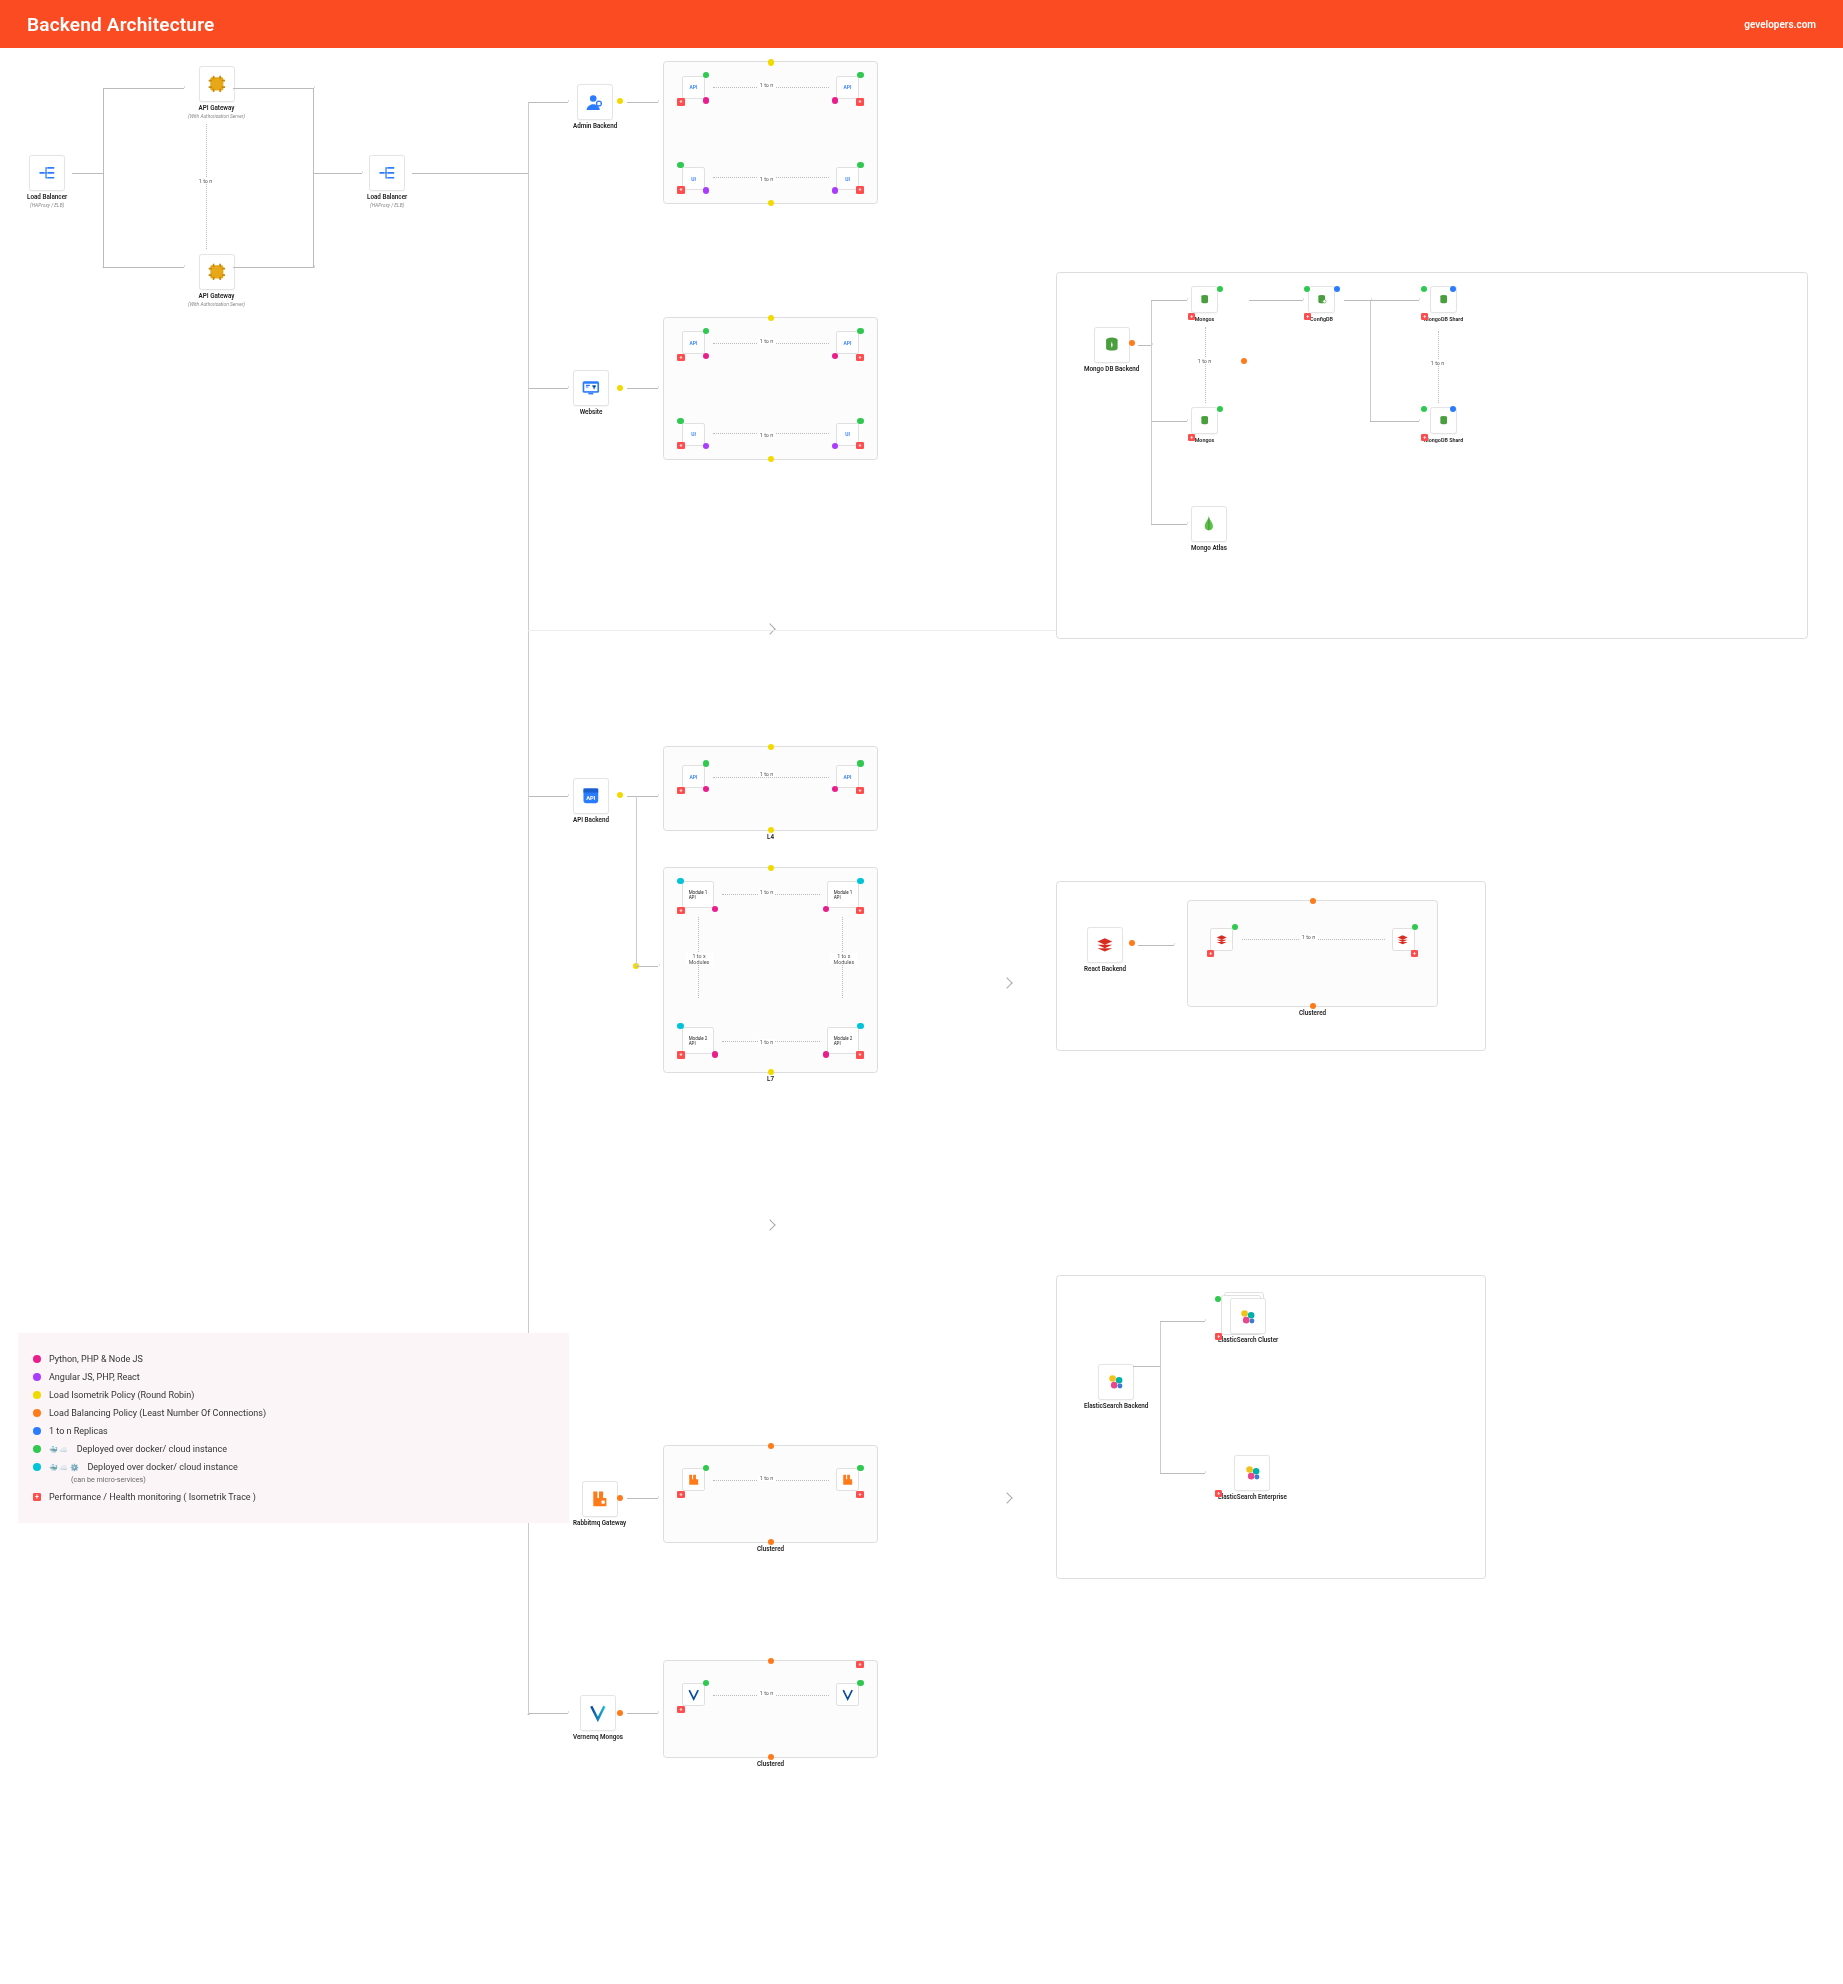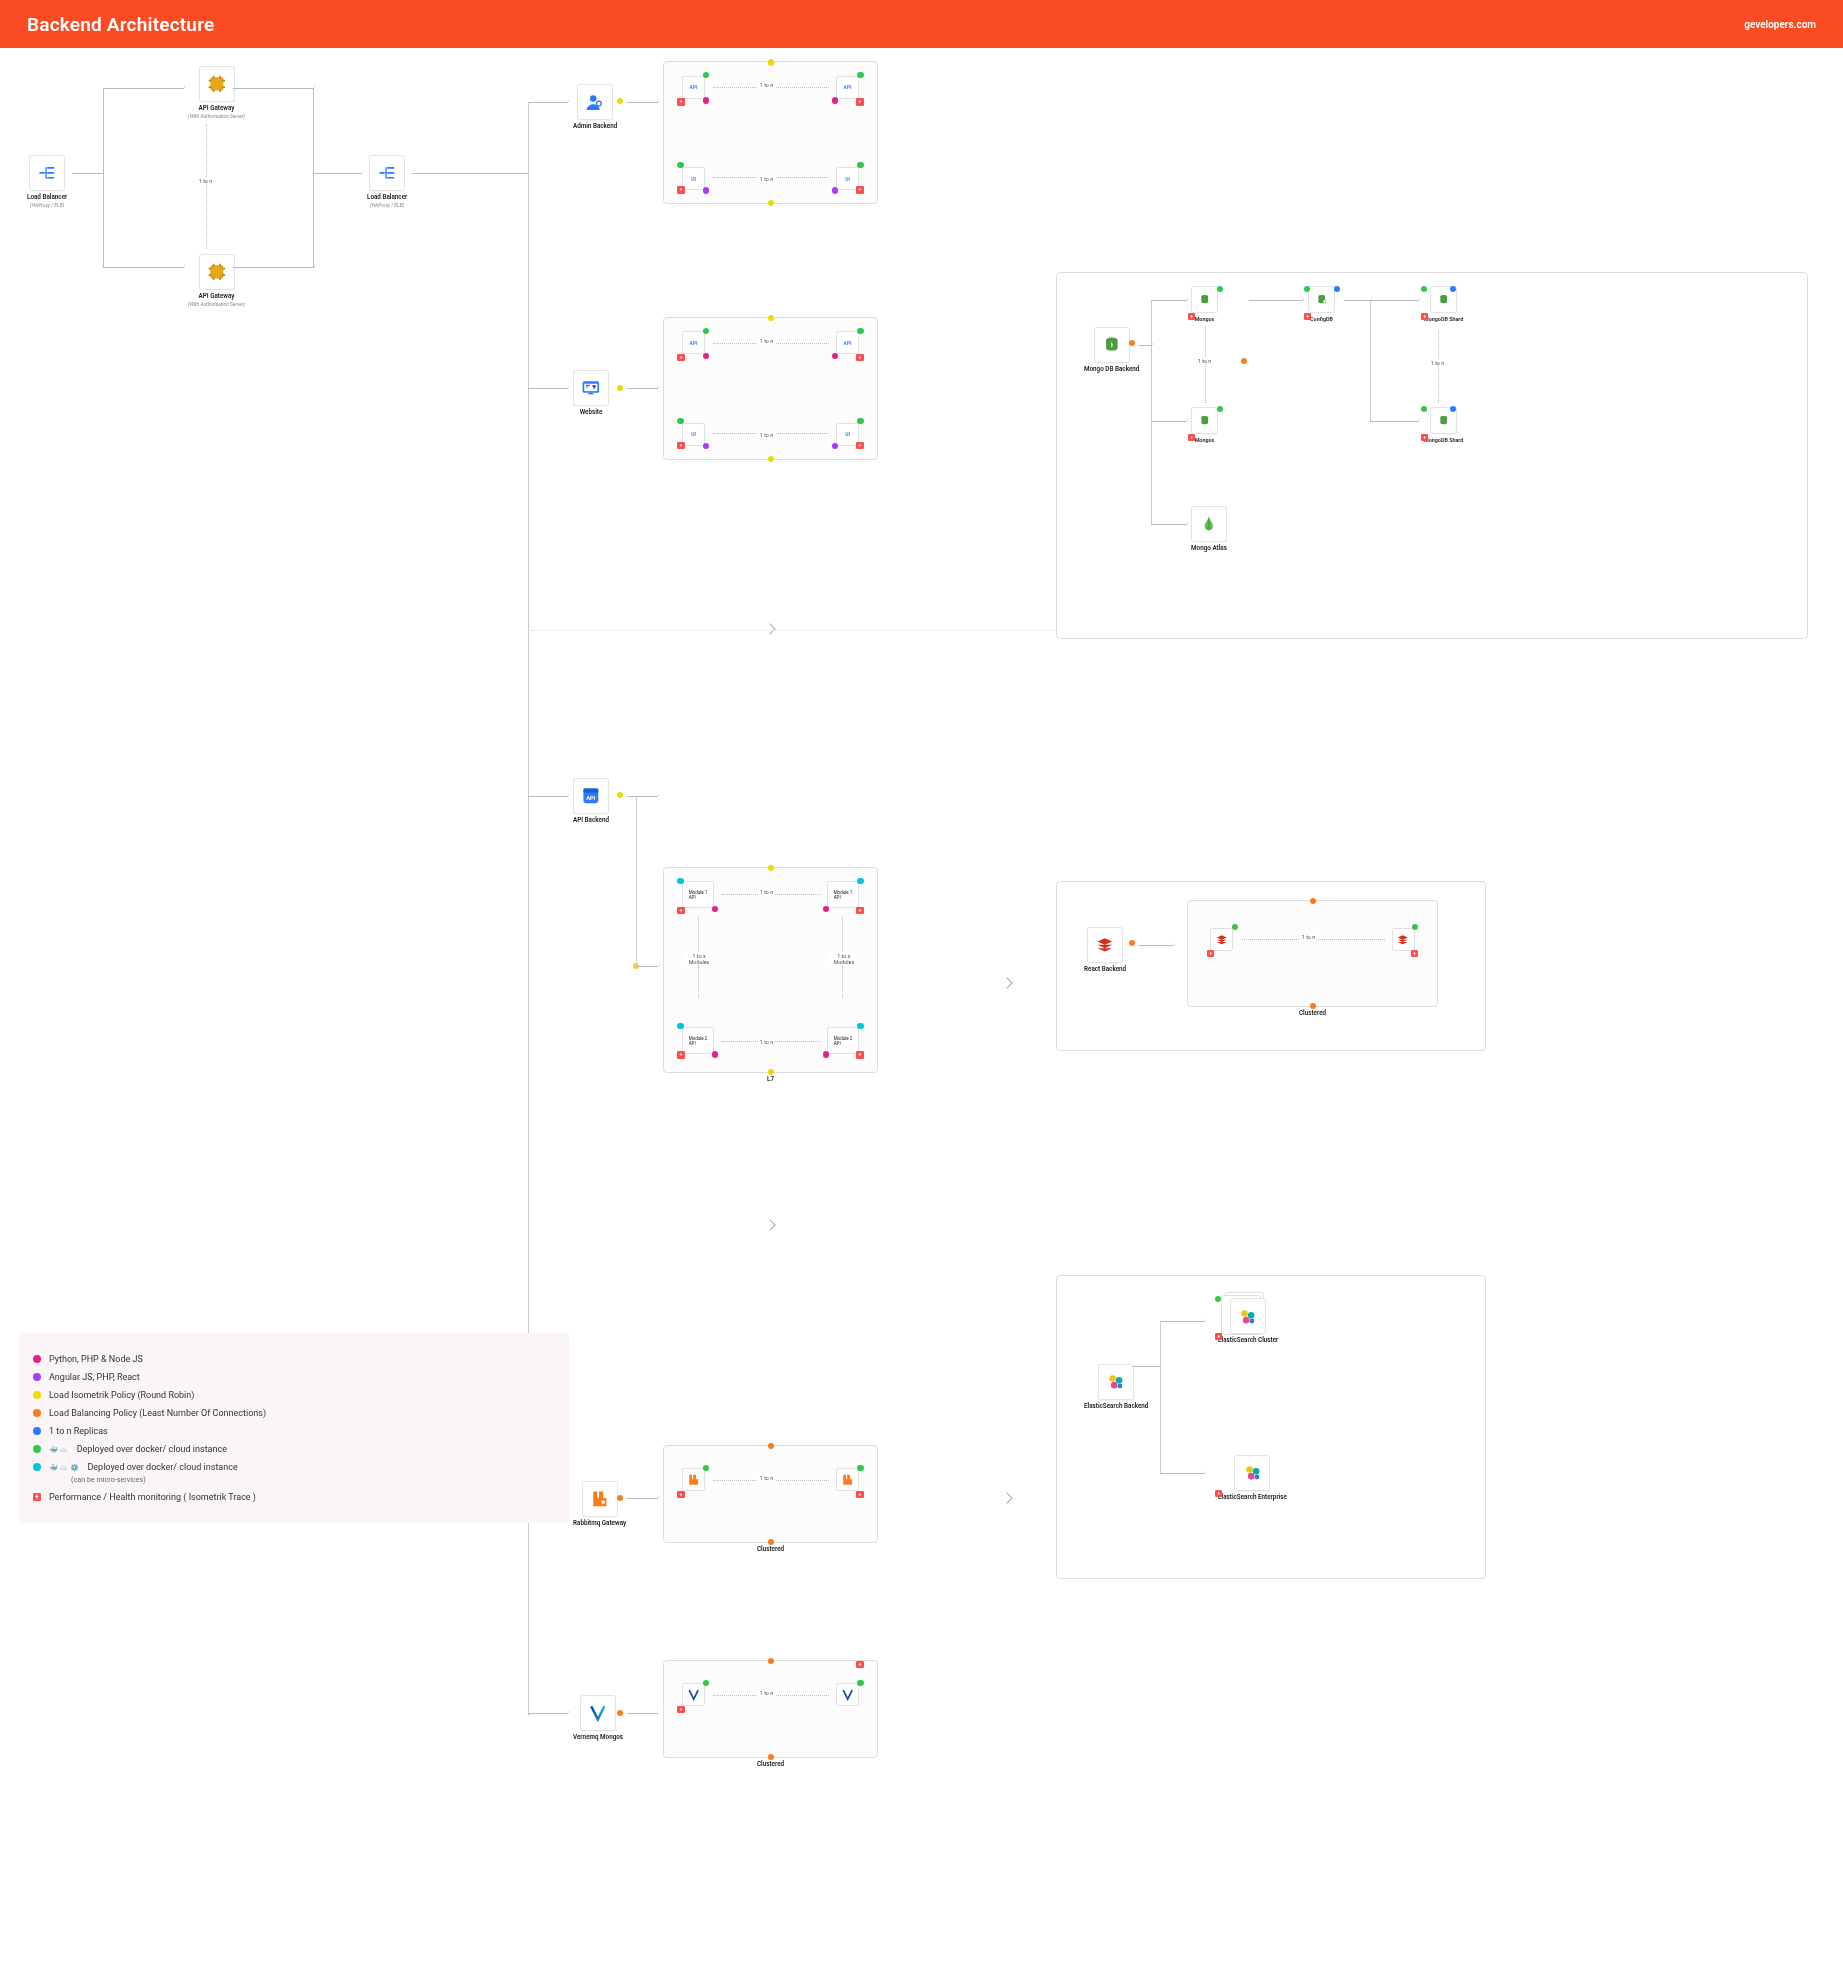--- a/index.html
+++ b/index.html
@@ -250,20 +250,39 @@
       <div class="dot purple" style="right:39px; bottom:9.8px;"></div>
       <div class="plus" style="right:13.4px; bottom:9.8px;">+</div>
     <div class="dotted-line" style="left:49px; bottom:25px; width:116px;"></div>
     <div class="conn-label" style="left:94px; bottom:21.5px;">1 to n</div>
   </div>
   <div class="arrow" style="left:627px; top:340px; width:31px;"></div>
 
   <div class="chevron" style="left:766px; top:577px;"></div>
   <div class="dotted-line" style="left:528px; top:582px; width:743px; border-top:0.4px solid #eee;"></div>
 
+  <div class="cluster-box" style="left:663px; top:698px; width:215px; height:85px;">
+    <div class="dot yellow" style="left:104px; top:-3.1px;"></div>
+    <div class="dot yellow" style="left:104px; bottom:-3.1px;"></div>
+    <div class="mini" style="left:18px; top:18px;">
+        <span class="txt">API</span>
+      </div>
+    <div class="dot green" style="left:39px; top:13.4px;"></div>
+      <div class="dot pink" style="left:39px; top:39px;"></div>
+      <div class="plus" style="left:13.4px; top:40px;">+</div>
+    <div class="mini" style="right:18px; top:18px;">
+        <span class="txt">API</span>
+      </div>
+    <div class="dot green" style="right:13.4px; top:13.4px;"></div>
+      <div class="dot pink" style="right:39px; top:39px;"></div>
+      <div class="plus" style="right:13.4px; top:40px;">+</div>
+    <div class="dotted-line" style="left:49px; top:29.5px; width:116px;"></div>
+    <div class="conn-label" style="left:94px; top:24px;">1 to n</div>
+    <div class="cluster-label">L4</div>
+  </div>
   <div class="arrow" style="left:627px; top:748px; width:31px;"></div>
 
   <div class="cluster-box" style="left:663px; top:819px; width:215px; height:206px;">
     <div class="dot yellow" style="left:104px; top:-3.1px;"></div>
     <div class="dot yellow" style="left:104px; bottom:-3.1px;"></div>
 
     <div class="mini" style="left:18px; top:13.4px; width:32px; height:27px;">
         <span style="font-size:4.5px;">Module 1<br>API</span>
       </div>
     <div class="dot cyan" style="left:13.4px; top:9.8px;"></div>

